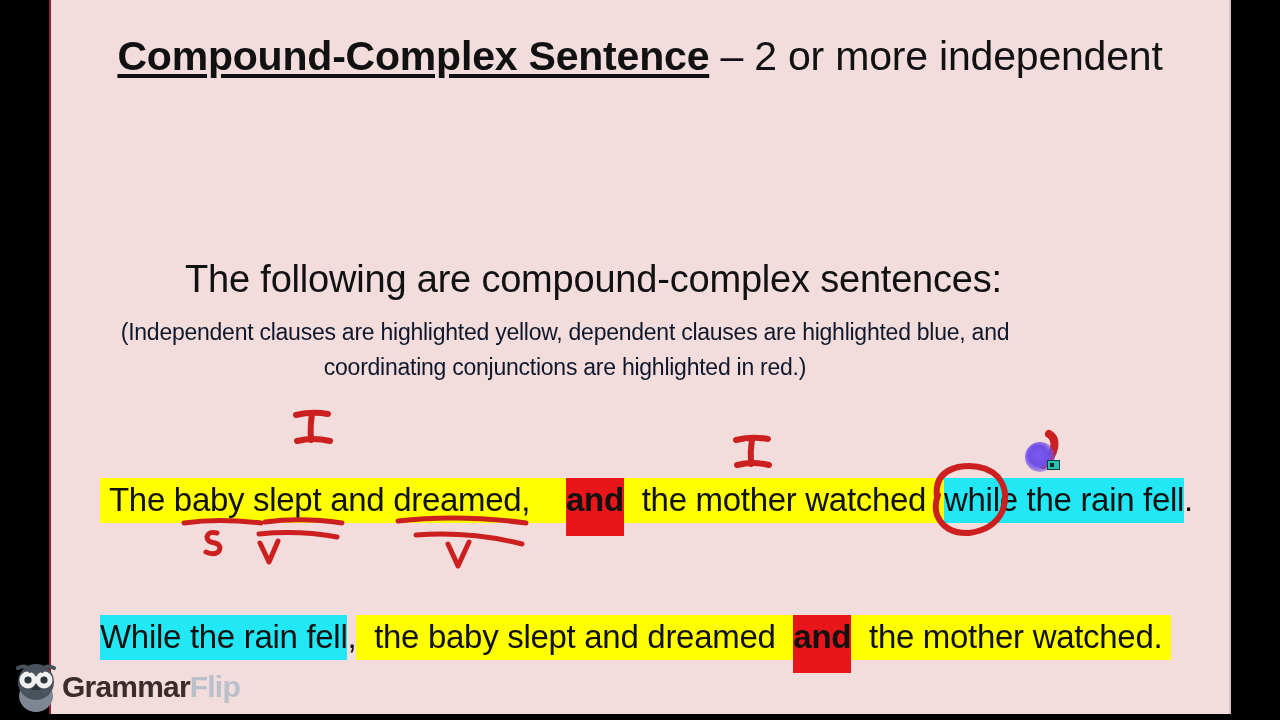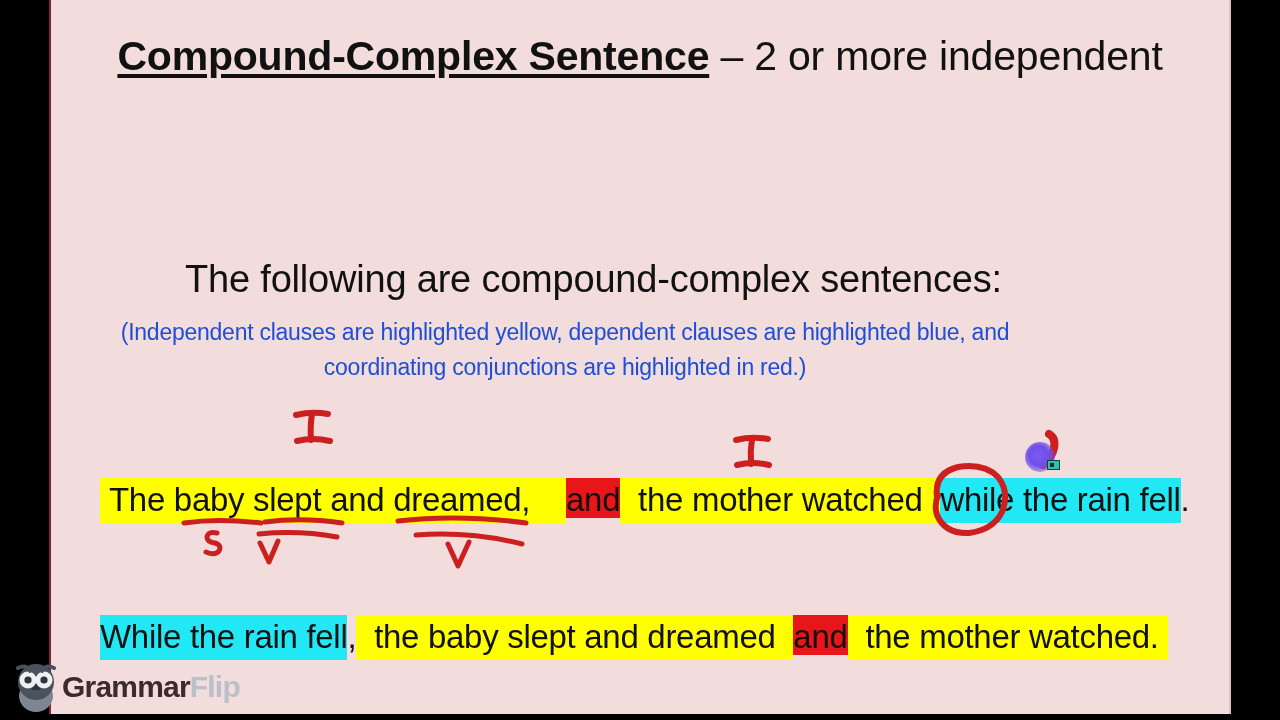--- a/index.html
+++ b/index.html
@@ -29,35 +29,35 @@
   }
   .title-em { font-weight:bold; text-decoration:underline; text-underline-offset:4px; }
 
   .lead {
     position:absolute; left:0; top:258px; width:1076px;
     text-align:center; color:#111;
     font-size:38px; letter-spacing:-.2px;padding-left:11px;
   }
   .note {
     position:absolute; left:0; top:315px; width:1030px;
-    text-align:center; color:#1d4ed8;
+    text-align:center; color:#0f172a;
     font-size:23px; line-height:1.52; letter-spacing:-.25px;
   }
 
   
   .sentence {
     position:absolute; color:#111; white-space:nowrap;
     font-size:33px; letter-spacing:-.3px;
   }
   #sentence-1 { left:50px; top:481px; }
   #sentence-2 { left:50px; top:618px; }
 
   .hl-yellow { background:#ffff00; padding:3px 9px 5px; }
   .hl-blue   { background:#22e8f5; padding:3px 0 5px; }
-  .hl-red    { background:#e8151a; padding:3px 0 0; }
+  .hl-red    { background:#e8151a; padding:3px 0 18px;font-weight:bold; }
   .plain     { padding:3px 0 5px; }
 
   
   #ink { position:absolute; left:0; top:0; width:1180px; height:714px;
          pointer-events:none; z-index:4; }
 
   
   #pen-cursor { position:absolute; left:975px; top:428px; width:46px; height:46px; z-index:5; }
   #pen-glow {
     position:absolute; left:0; top:14px; width:30px; height:30px; border-radius:50%;

